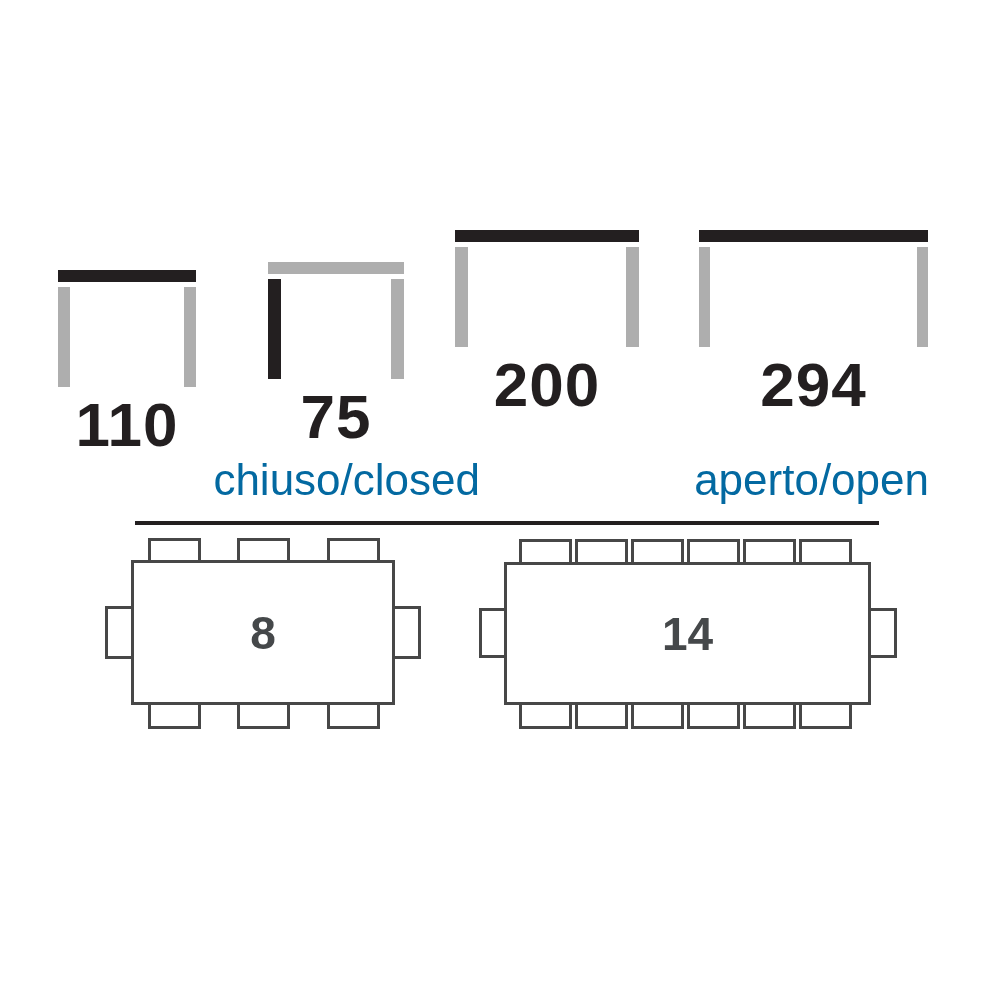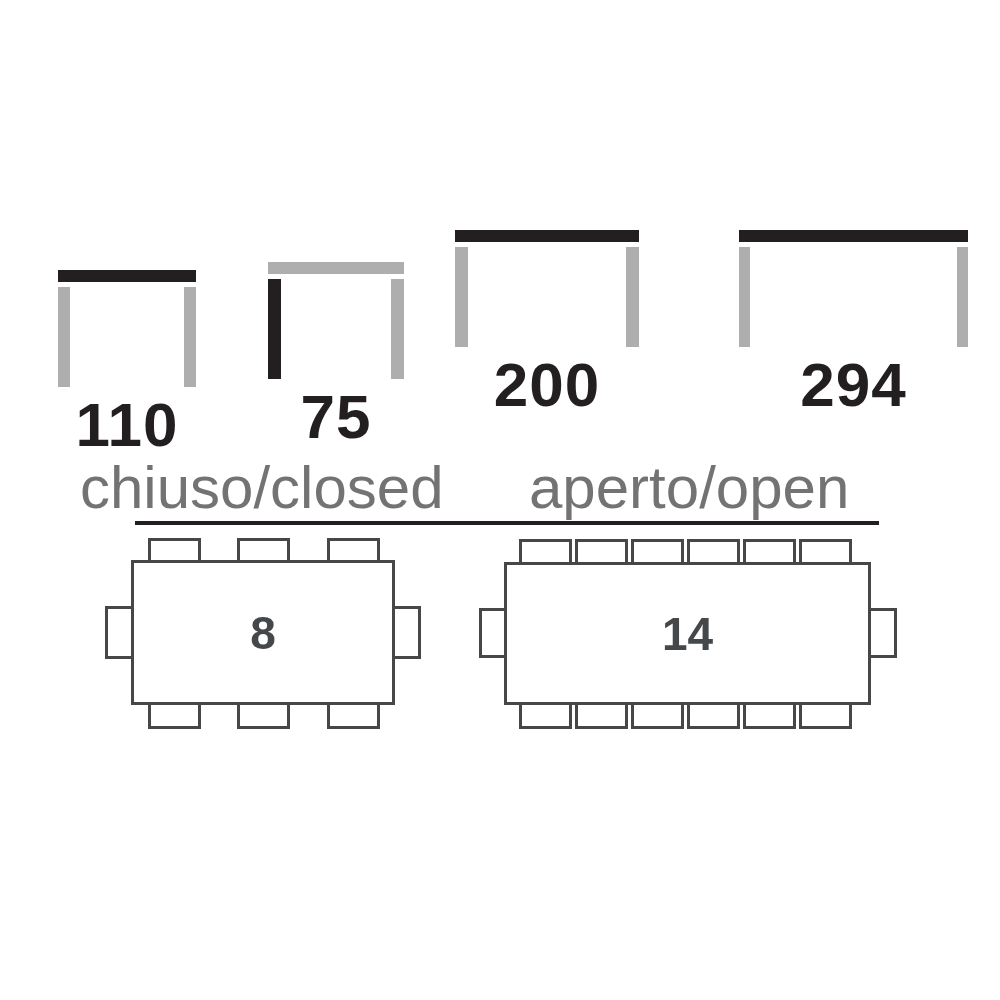--- a/index.html
+++ b/index.html
@@ -27,24 +27,24 @@
     line-height: 1;
     color: #231f20;
     letter-spacing: 1px;
   }
 
   
   .section-label {
     position: absolute;
     top: 458px;
     width: 400px;
-    text-align: left;
-    font-size: 60px;
+    text-align: right;
+    font-size: 44px;
     line-height: 1;
-    color: #737373;
+    color: #0369a1;
   }
   .divider {
     position: absolute;
     left: 135px;
     top: 521px;
     width: 744px;
     height: 4px;
     background: #231f20;
   }
 
@@ -90,21 +90,21 @@
         <div class="icon-leg" style="left: 0px; width: 13px; background: rgb(35, 31, 32);"></div>
         <div class="icon-leg" style="right: 0px; width: 13px; background: rgb(174, 174, 174);"></div>
         <div class="dim-label">75</div>
       </div>
       <div class="icon-group" style="left: 455px; top: 230px; width: 184px;">
         <div class="icon-bar" style="background: rgb(35, 31, 32);"></div>
         <div class="icon-leg" style="left: 0px; width: 13px; background: rgb(174, 174, 174);"></div>
         <div class="icon-leg" style="right: 0px; width: 13px; background: rgb(174, 174, 174);"></div>
         <div class="dim-label">200</div>
       </div>
-      <div class="icon-group" style="left: 739px; top: 230px; width: 229px;">
+      <div class="icon-group" style="left: 699px; top: 230px; width: 229px;">
         <div class="icon-bar" style="background: rgb(35, 31, 32);"></div>
         <div class="icon-leg" style="left: 0px; width: 11px; background: rgb(174, 174, 174);"></div>
         <div class="icon-leg" style="right: 0px; width: 11px; background: rgb(174, 174, 174);"></div>
         <div class="dim-label">294</div>
       </div>
     </div>
 
   <span class="section-label" style="left:80px">chiuso/closed</span>
   <span class="section-label" style="left:529px">aperto/open</span>
 

